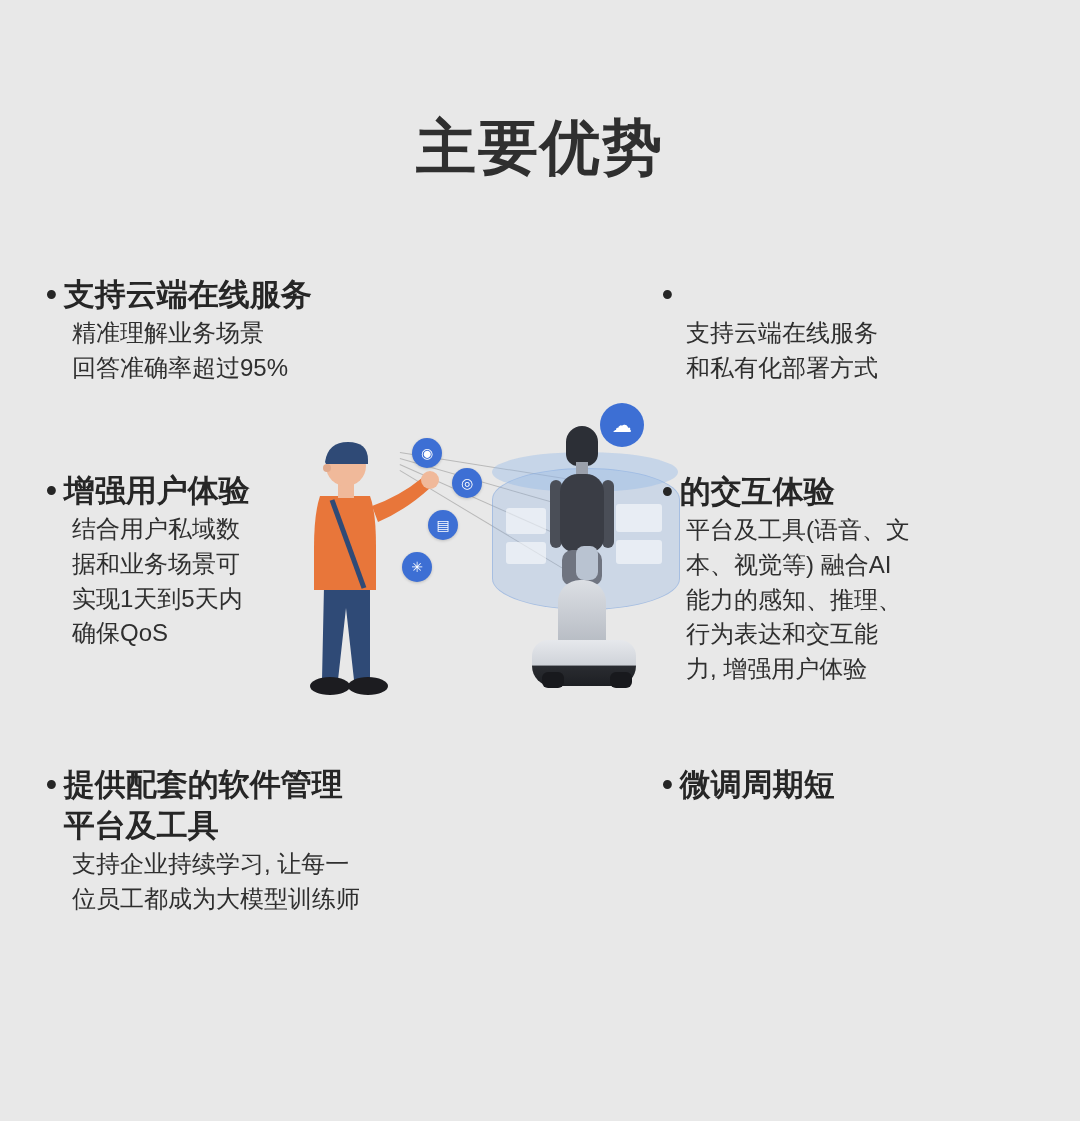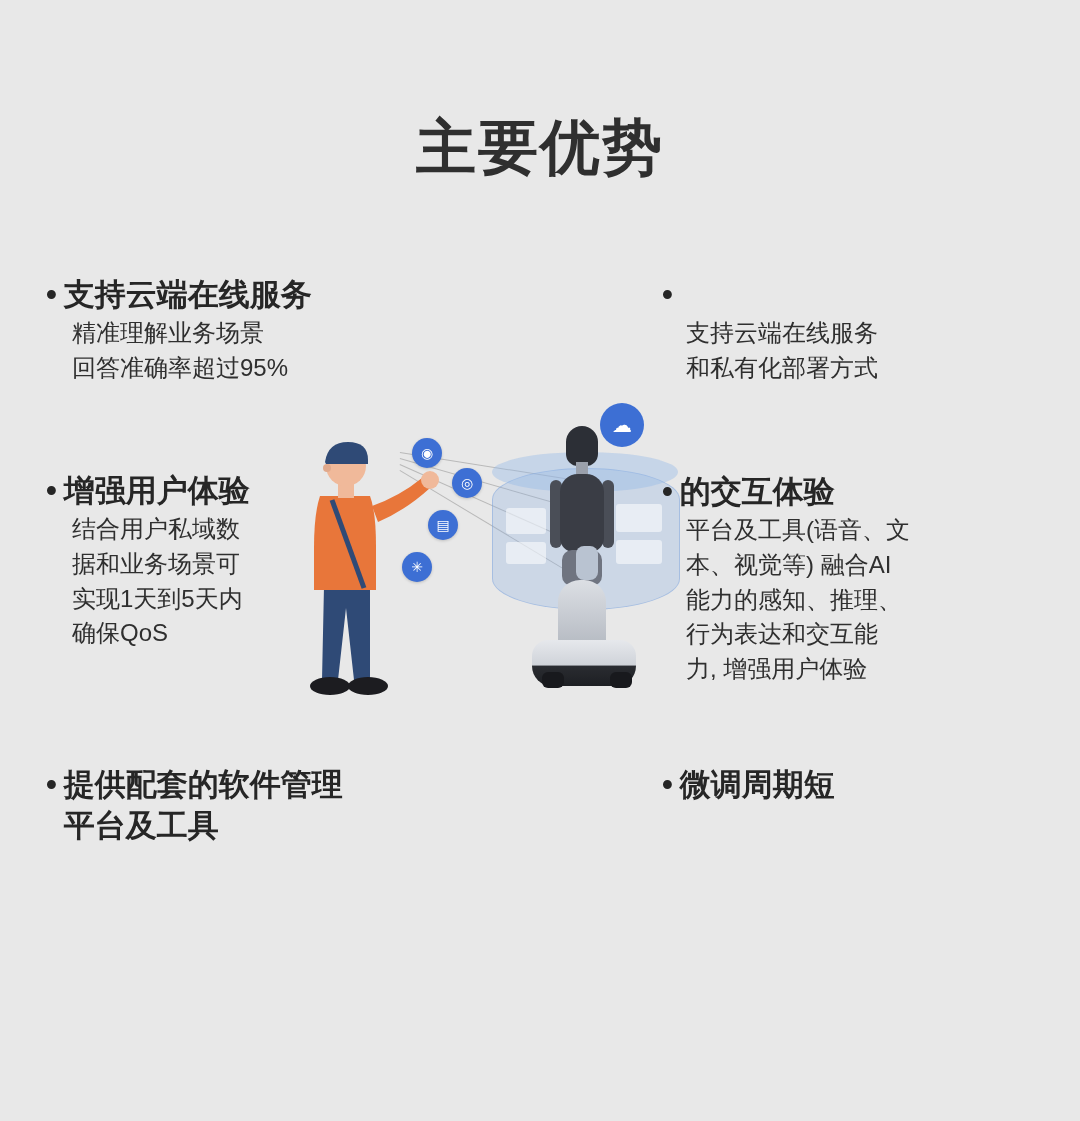--- a/index.html
+++ b/index.html
@@ -301,20 +301,22 @@
 实现1天到5天内
 确保QoS</div>
     </div>
 
     <div class="bullet-block b-l3">
       <div class="bullet-head">
         <span class="bullet-dot">•</span>
         <span style="white-space:pre-line">提供配套的软件管理
 平台及工具</span>
       </div>
+      <div class="bullet-sub">支持企业持续学习, 让每一
+位员工都成为大模型训练师</div>
     </div>
 
   </div>
 
   <div class="col col-right">
 
     <div class="bullet-block b-r1">
       <div class="bullet-head">
         <span class="bullet-dot">•</span>
       </div>

